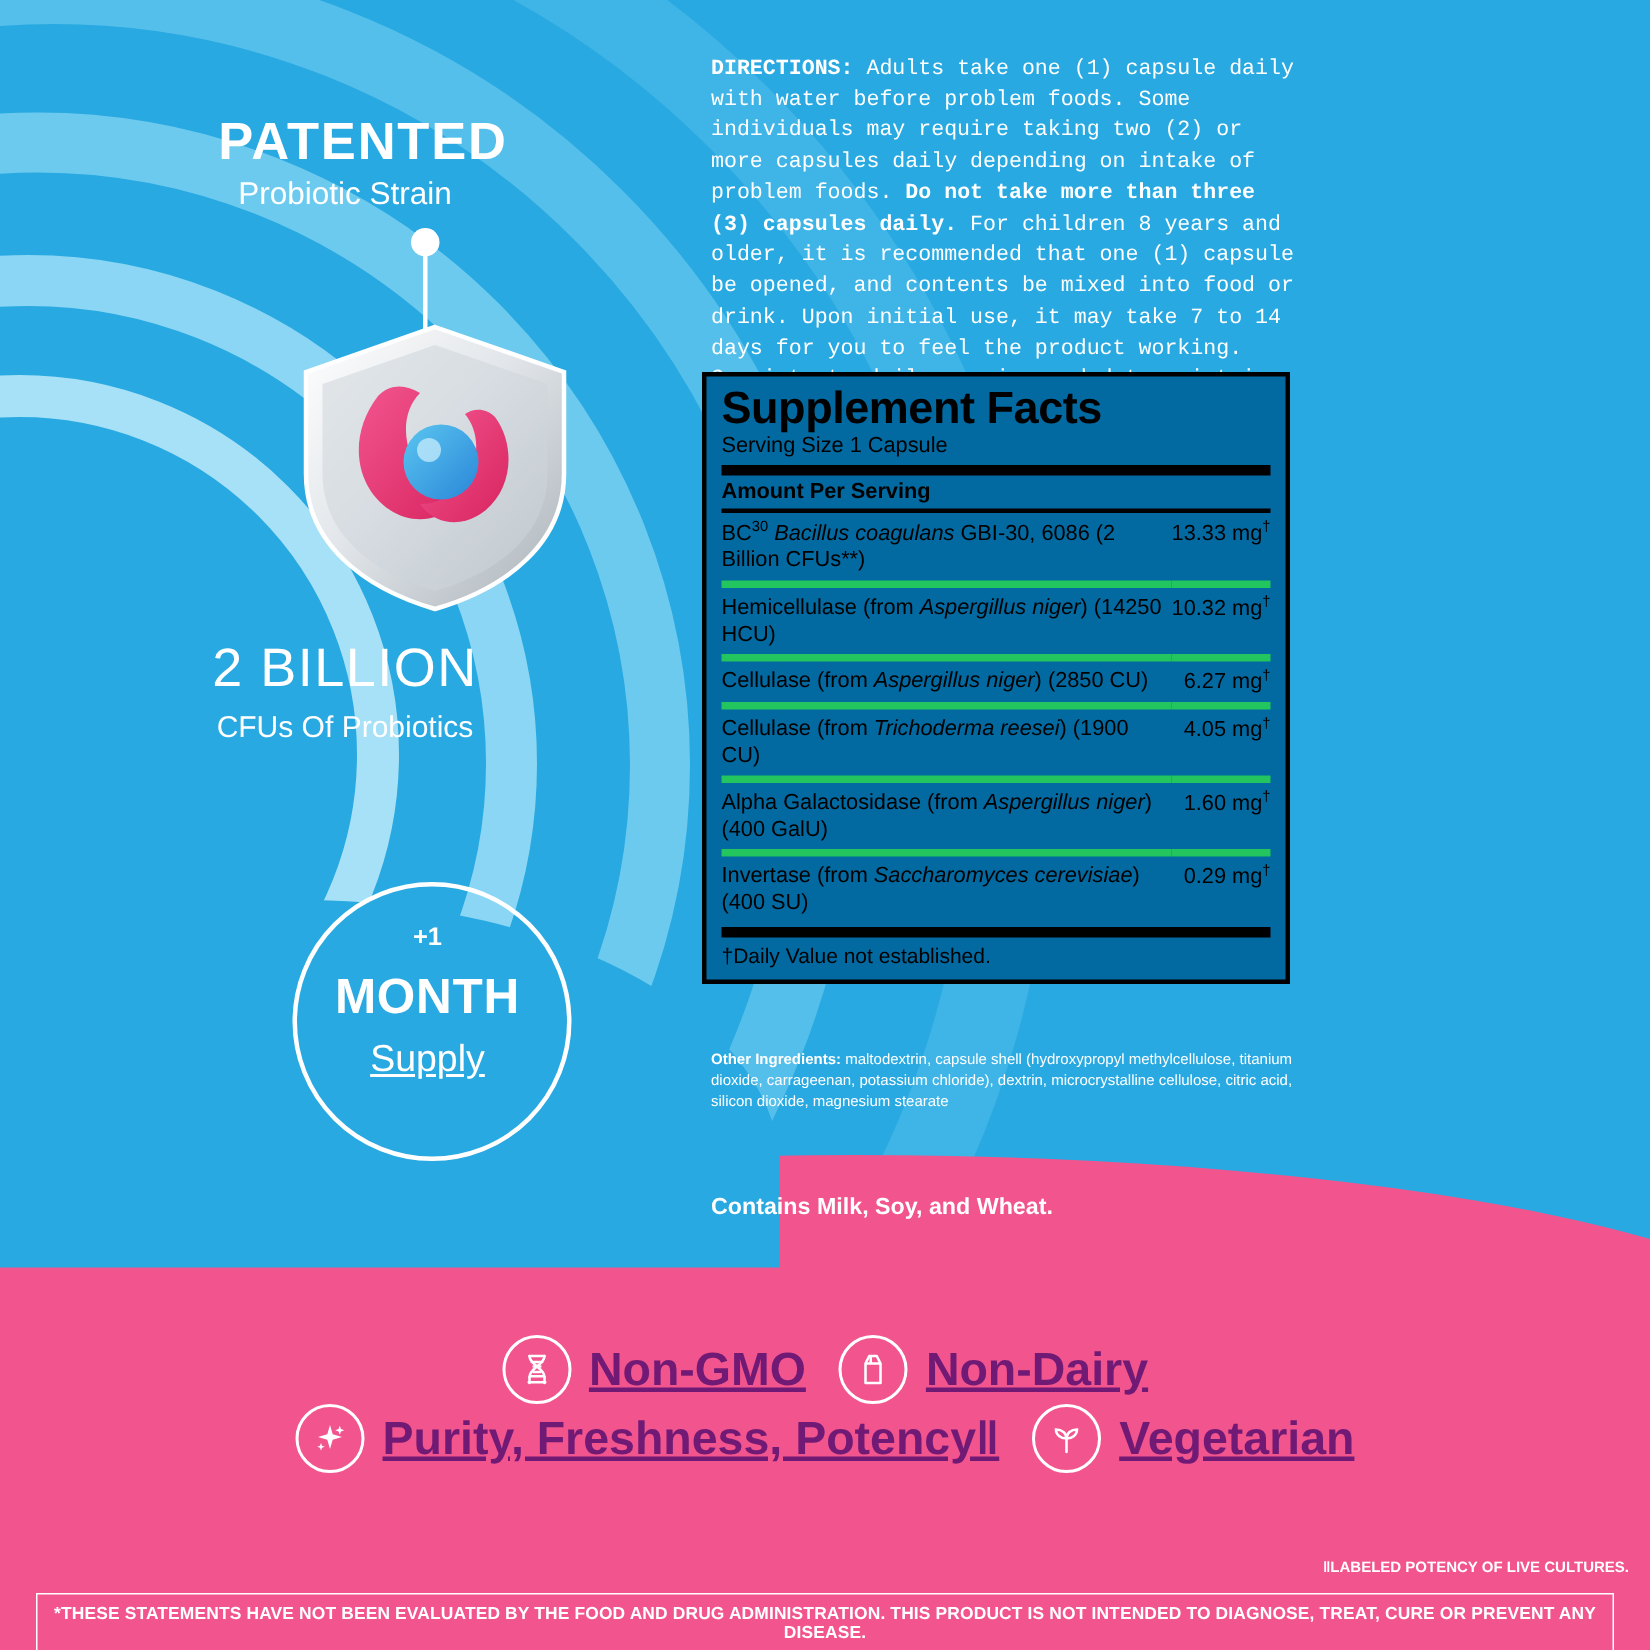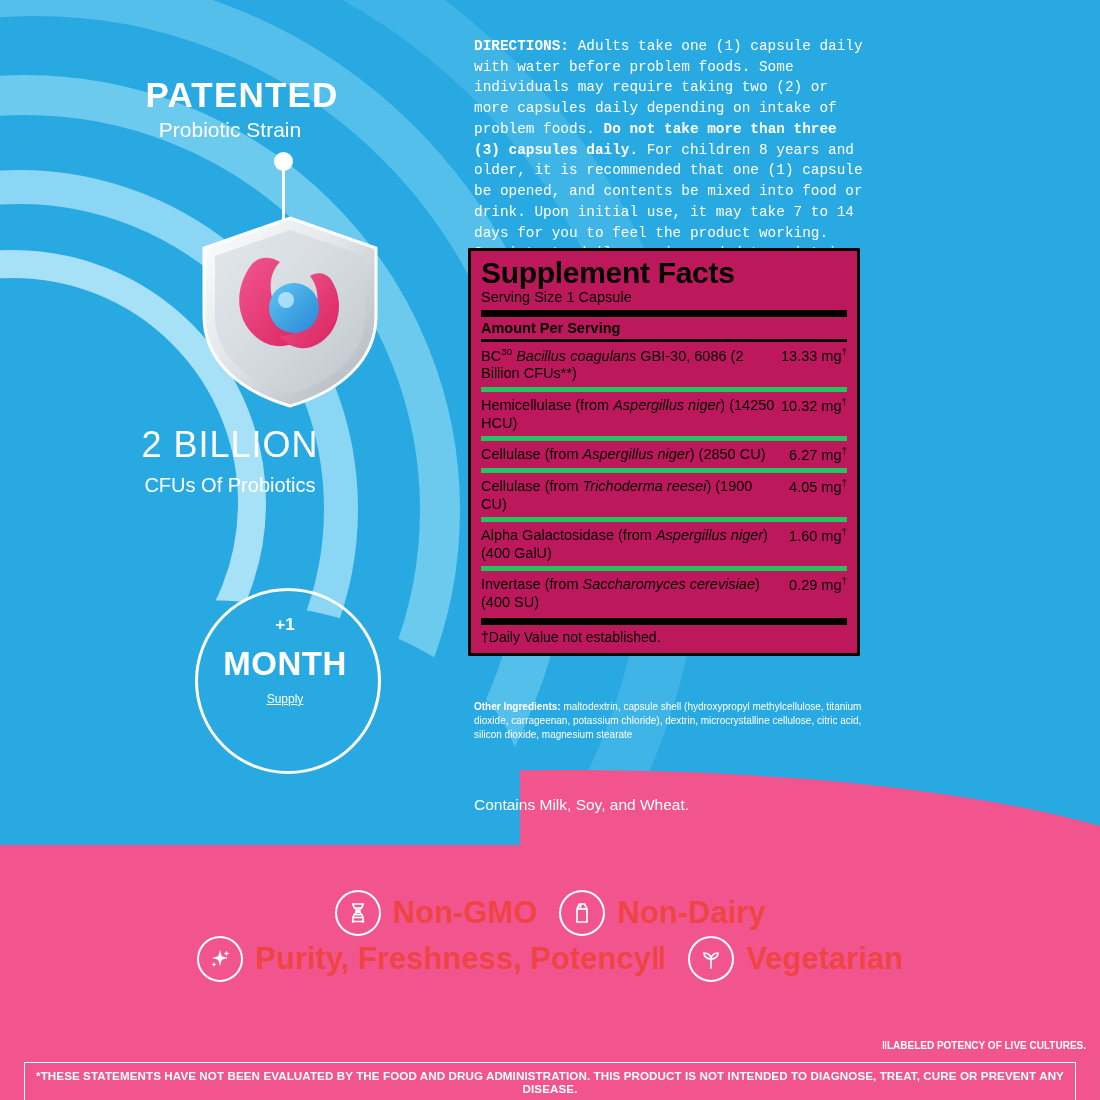--- a/index.html
+++ b/index.html
@@ -165,42 +165,42 @@
     left: 195px; top: 645px;
     width: 180px;
     font-size: 33px;
     font-weight: bold;
     letter-spacing: 0.5px;
   }
   .supply-word {
     position: absolute;
     left: 195px; top: 692px;
     width: 180px;
-    font-size: 12px;
+    font-size: 25px;
     text-decoration: underline;
   }
 
   
   .directions {
     position: absolute;
     left: 474px; top: 36px;
     width: 392px;
     color: #ffffff;
     font-size: 14.4px;
     line-height: 1.44;
     font-family: Liberation Mono, monospace;
   }
   .directions b { font-weight: bold; }
 
   
   .sf-panel {
     position: absolute;
     left: 468px; top: 248px;
     width: 392px;
-    background: #be185d;
+    background: #0369a1;
     border: 3px solid #000000;
     box-sizing: border-box;
     padding: 6px 10px 8px 10px;
     color: #000000;
   }
   .sf-title {
     font-size: 30px;
     font-weight: bold;
     letter-spacing: -0.3px;
     line-height: 1.05;
@@ -249,29 +249,30 @@
     font-size: 10px;
     line-height: 1.42;
   }
   .other-ing b { font-weight: bold; }
   .contains {
     position: absolute;
     left: 474px; top: 796px;
     width: 392px;
     color: #ffffff;
     font-size: 15.5px;
-    font-weight: normal;
+    font-weight: bold;
   }
 
   
   .claims {
     position: absolute;
     left: 0; top: 890px;
     width: 1100px;
-    color: #ef4444;
+    color: #701a75;
+    text-decoration: underline;
   }
   .claim-row {
     display: flex;
     align-items: center;
     justify-content: center;
     gap: 22px;
   }
   .claim-row.row2 { }
   .claim {
     display: flex;

